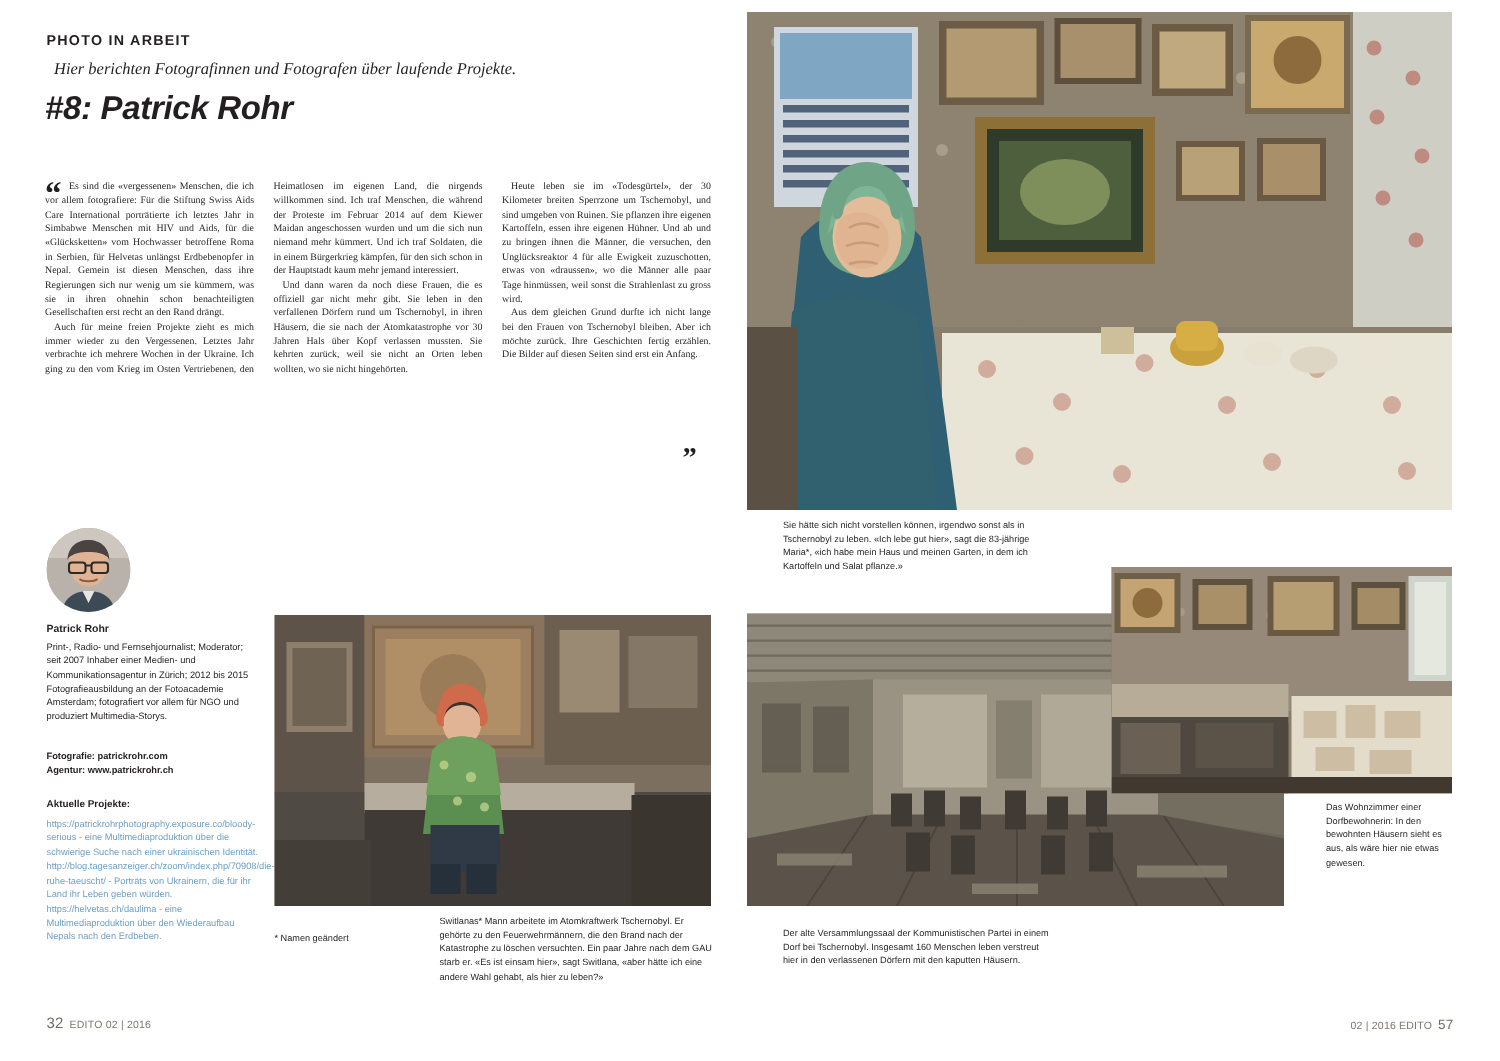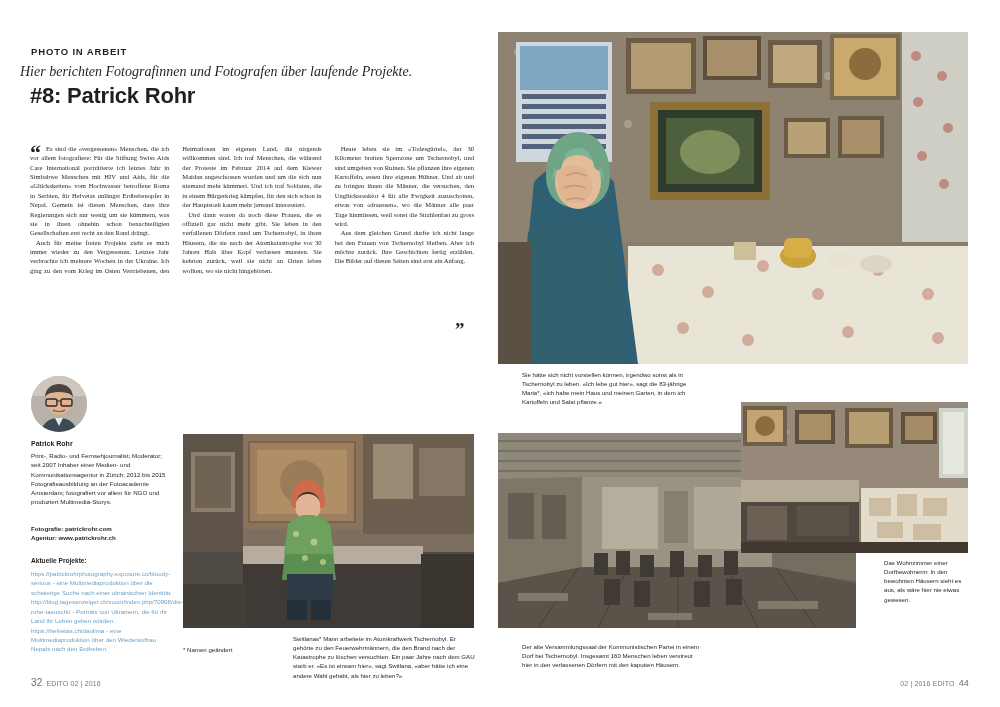--- a/index.html
+++ b/index.html
@@ -12,21 +12,20 @@
     height: 707px;
     font-family: "Liberation Sans", sans-serif;
     color: #231f20;
     position: relative;
     overflow: hidden;
   }
   .page {
     position: absolute;
     inset: 0;
     background: #ffffff;
-    margin-top: 24px;
   }
   .gutter {
     position: absolute;
     left: 499px;
     top: 0;
     width: 1px;
     height: 707px;
     background: #ffffff;
   }
 
@@ -35,35 +34,36 @@
     position: absolute;
     left: 31px;
     top: 22px;
     font-size: 9.5px;
     font-weight: bold;
     letter-spacing: 0.09em;
     color: #231f20;
   }
   .subtitle {
     position: absolute;
-    left: 20px;
+    left: 36px;
     top: 40px;
-    font-size: 14px;
+    font-size: 11px;
     font-style: italic;
     font-family: "Liberation Serif", serif;
     color: #231f20;
   }
   .headline {
     position: absolute;
     left: 30px;
     top: 59px;
     font-size: 22px;
     font-weight: bold;
     letter-spacing: -0.01em;
     color: #231f20;
+    font-style: italic;
   }
 
   
   .quote-wrap {
     position: absolute;
     left: 30px;
     top: 120px;
     width: 444px;
   }
   .quote-cols {
@@ -486,16 +486,16 @@
       <rect x="0" y="78" width="118" height="26" fill="#b6ac97"></rect>
       <rect x="0" y="100" width="118" height="51" fill="#4f4840"></rect>
       <rect x="6" y="104" width="40" height="34" fill="#6b6054"></rect>
       <rect x="56" y="104" width="52" height="30" fill="#5c5348"></rect>
       <rect x="0" y="140" width="227" height="11" fill="#41392f"></rect>
     </svg>
   </div>
   <div class="cap" style="left:884px; top:534px; width:84px;">Das Wohnzimmer einer Dorfbewohnerin: In den bewohnten Häusern sieht es aus, als wäre hier nie etwas gewesen.</div>
 
   <div class="folio-right">
-    <span>02 | 2016  EDITO</span><span class="num">44</span>
+    <span>02 | 2016  EDITO</span><span class="num">57</span>
   </div>
 
 </div>
 
 </body></html>

